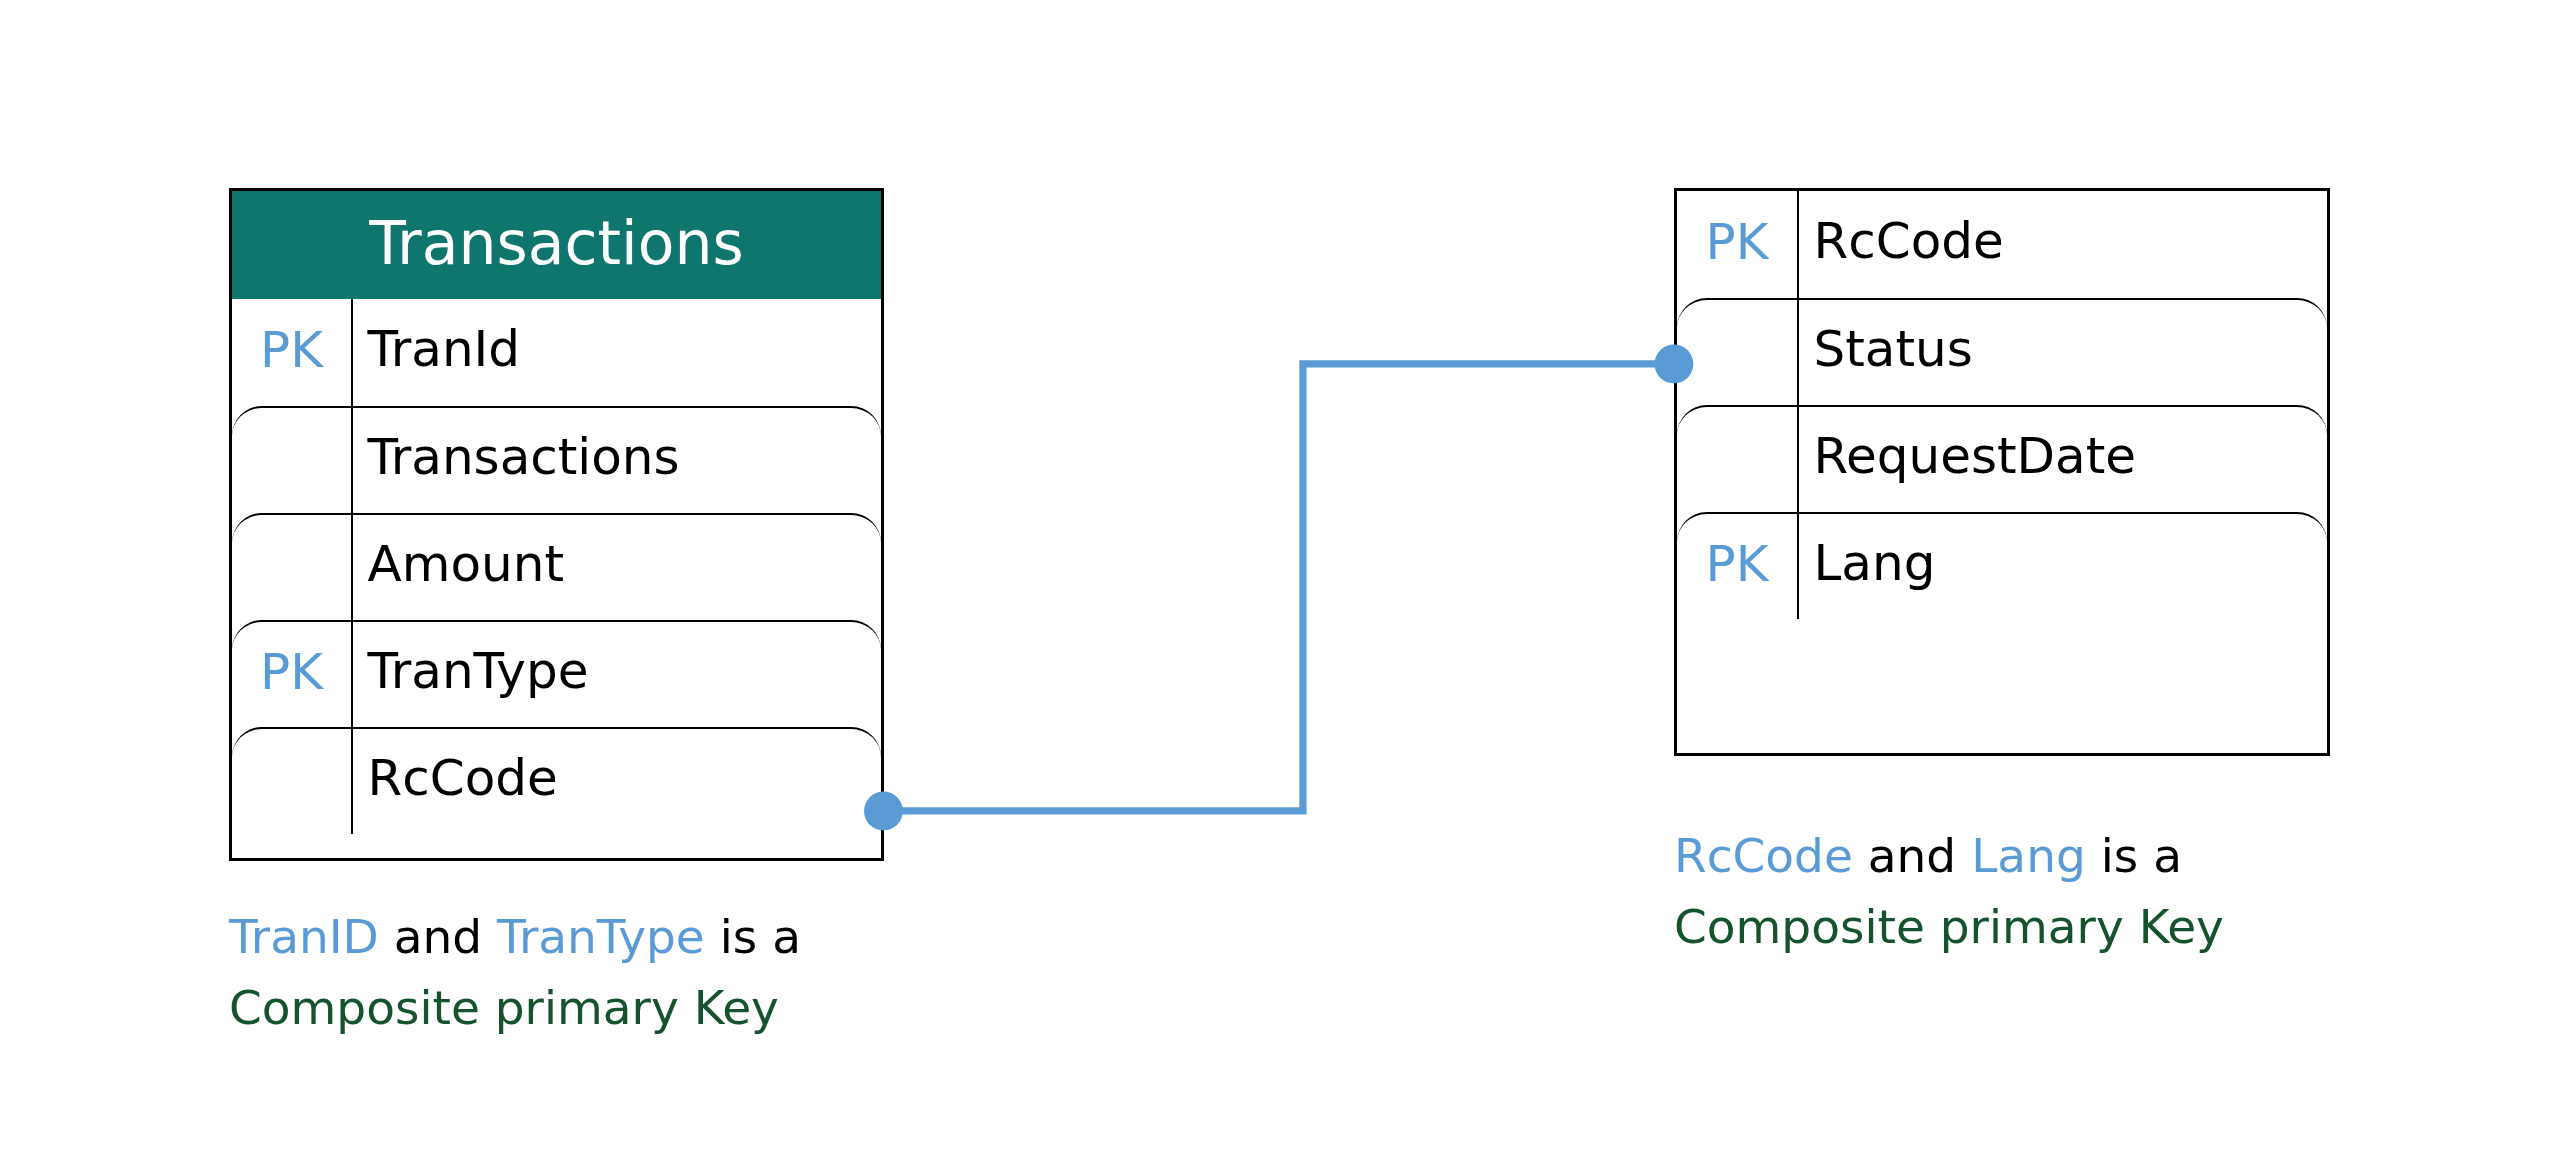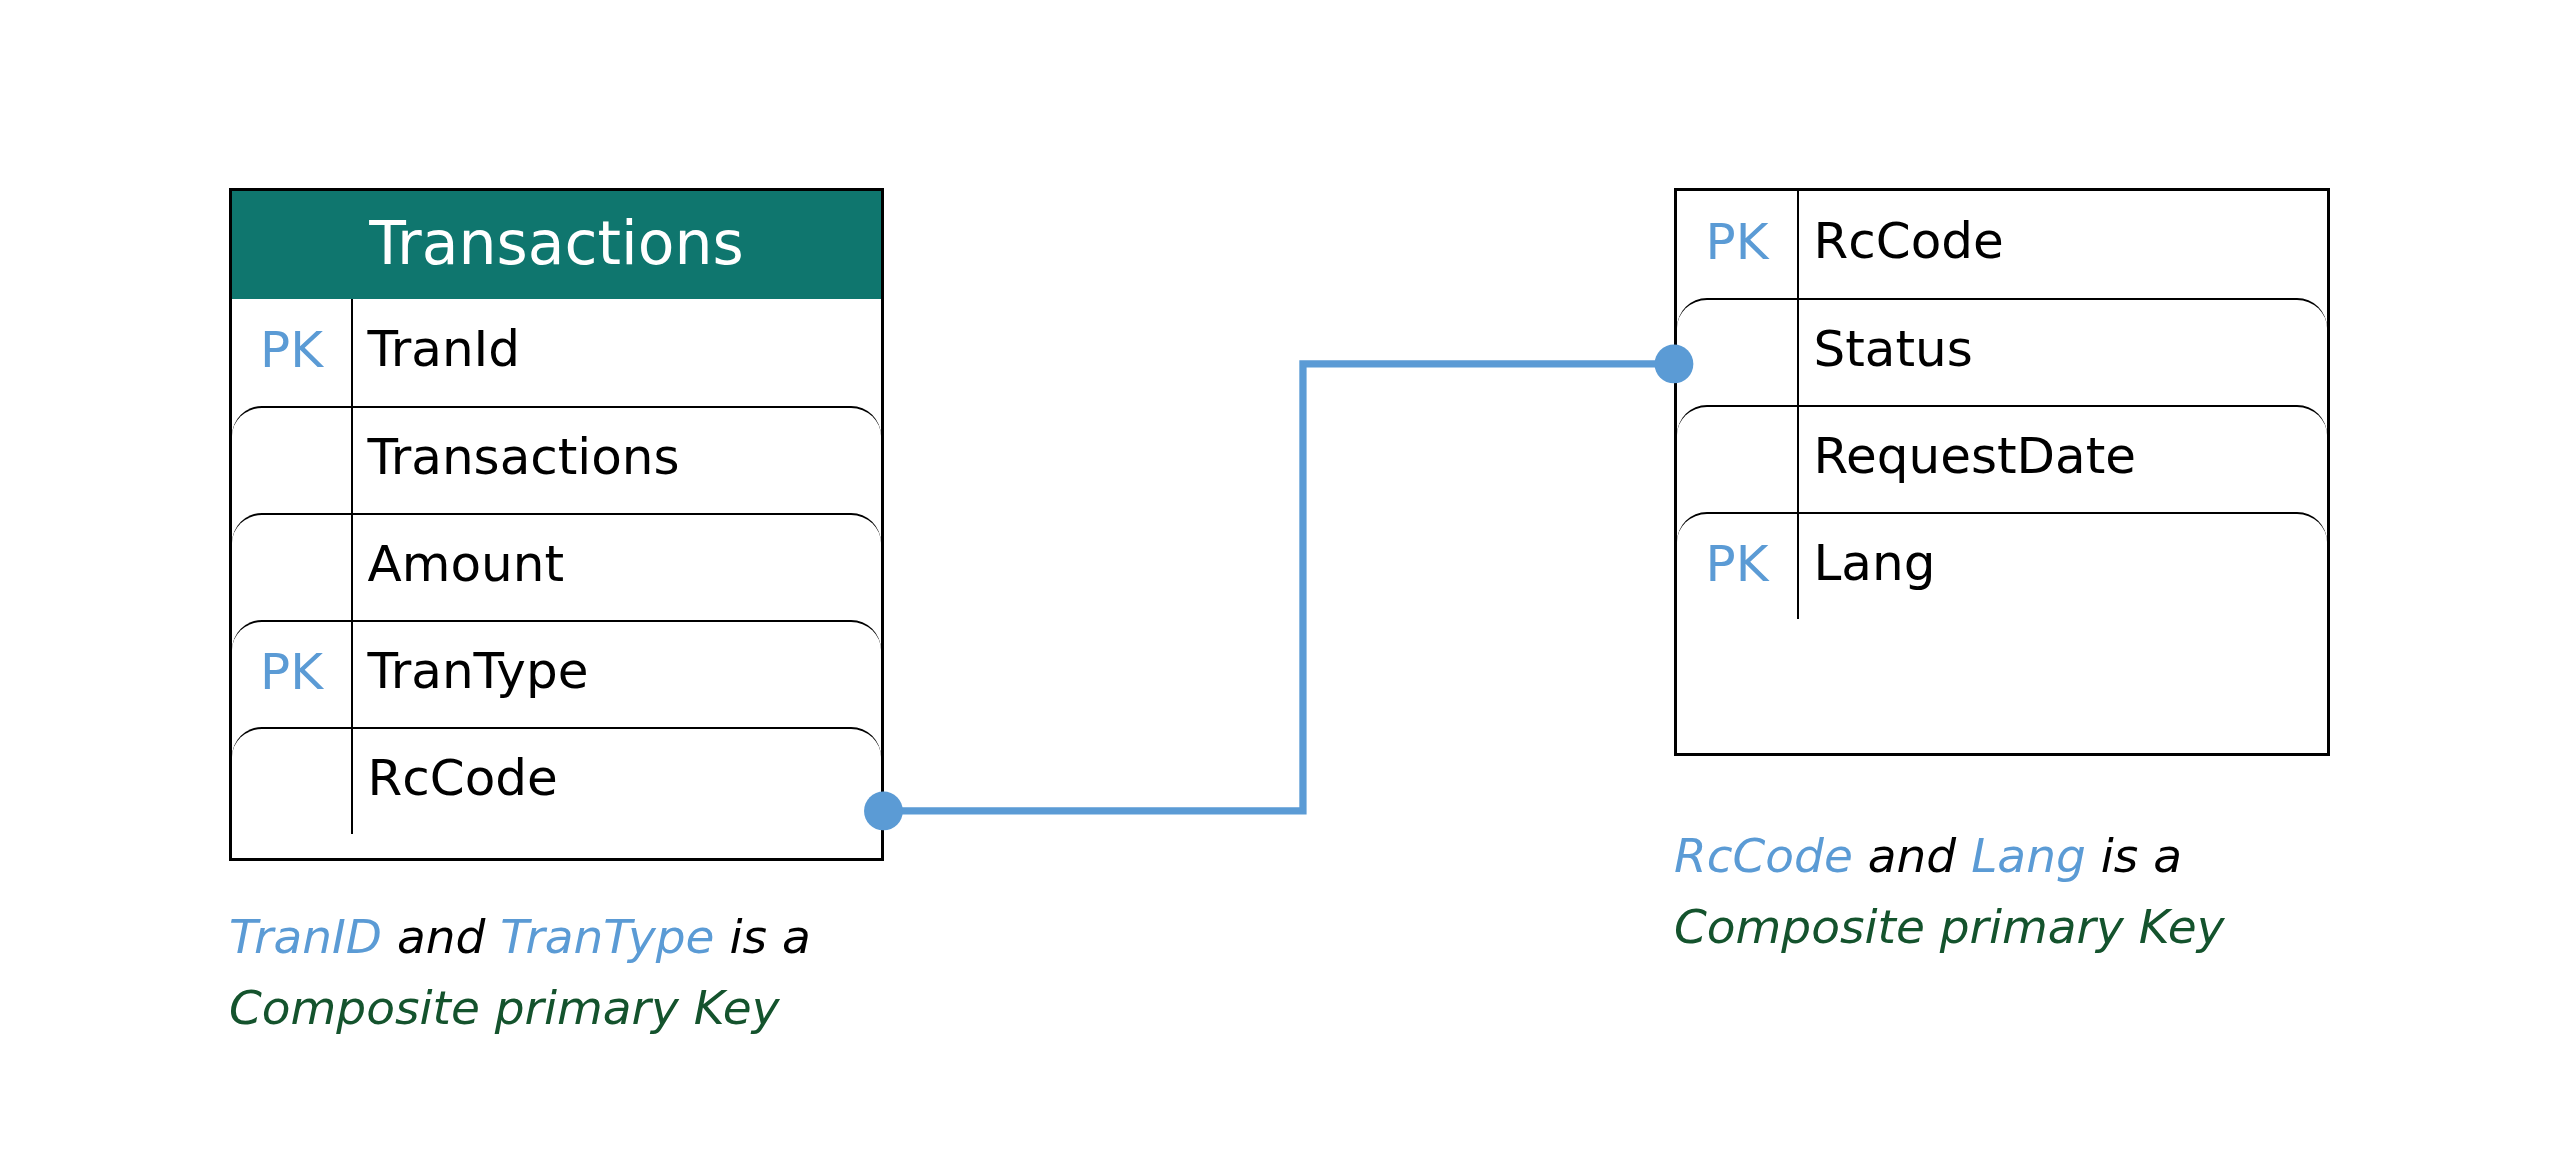--- a/index.html
+++ b/index.html
@@ -95,21 +95,20 @@
     color: #000000;
   }
   .caption .k {
     color: #5b9bd5;
   }
   .caption .note {
     color: #14532d;
   }
   .caption-line {
     display: block;
-    font-style: italic;
   }
 </style>
 </head>
 <body>
 
 <div id="canvas">
 
   <div class="entity" id="entity-transactions" style="left:229px; top:188px; width:655px; height:673px;">
     <div class="entity-title">Transactions</div>
     <div class="entity-rows">

